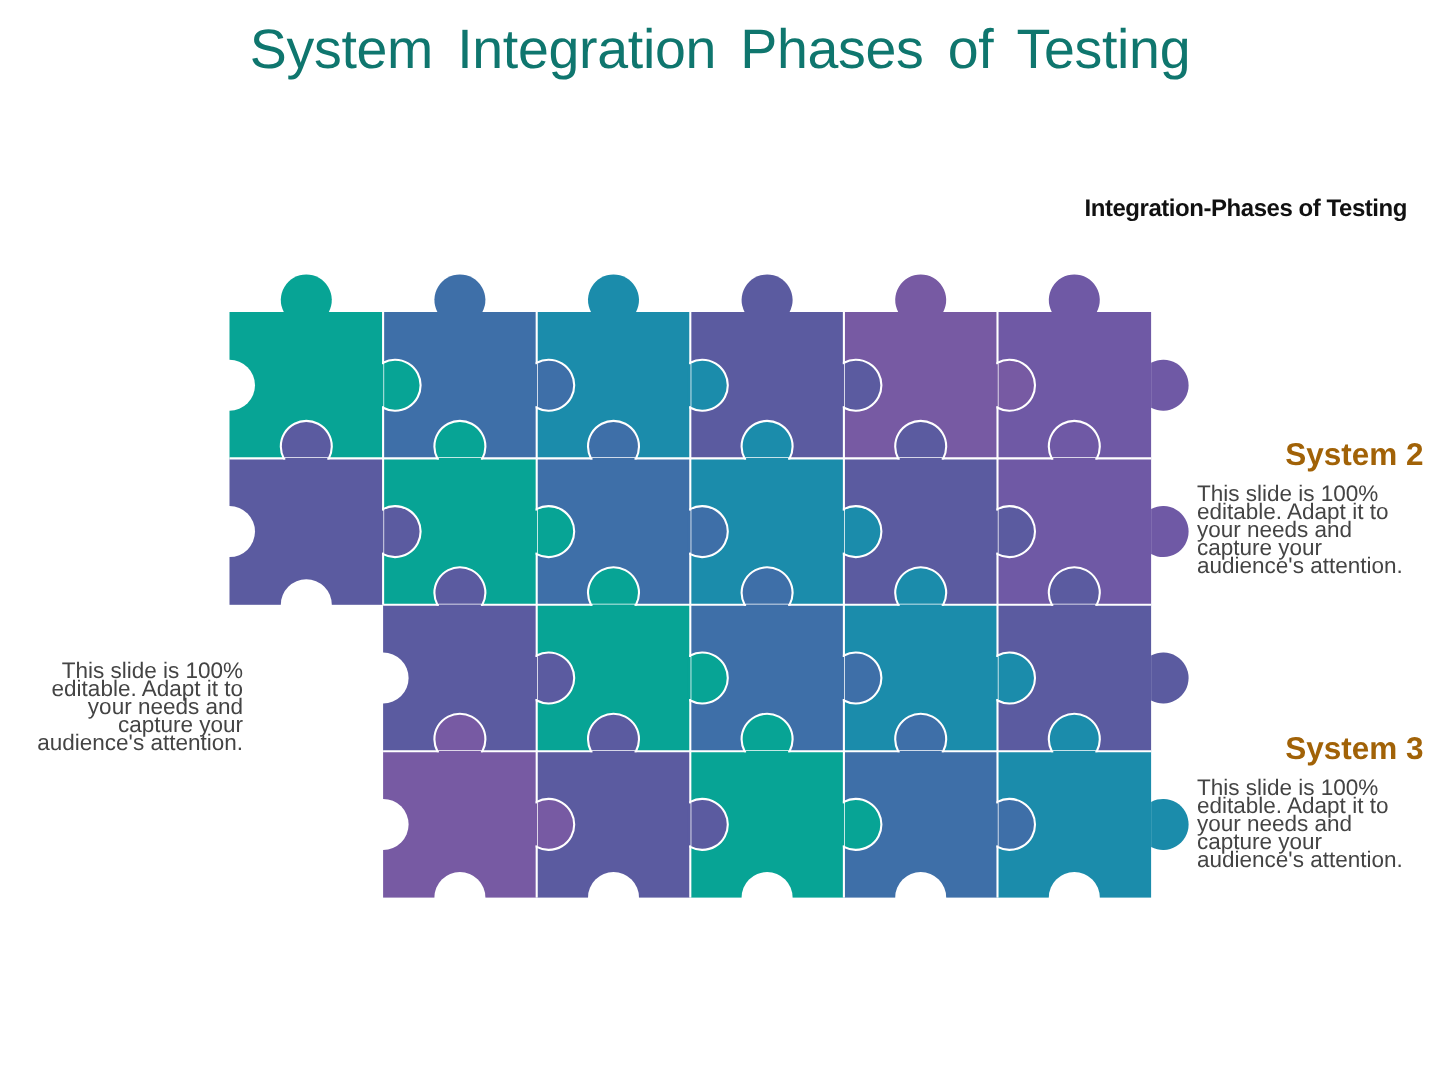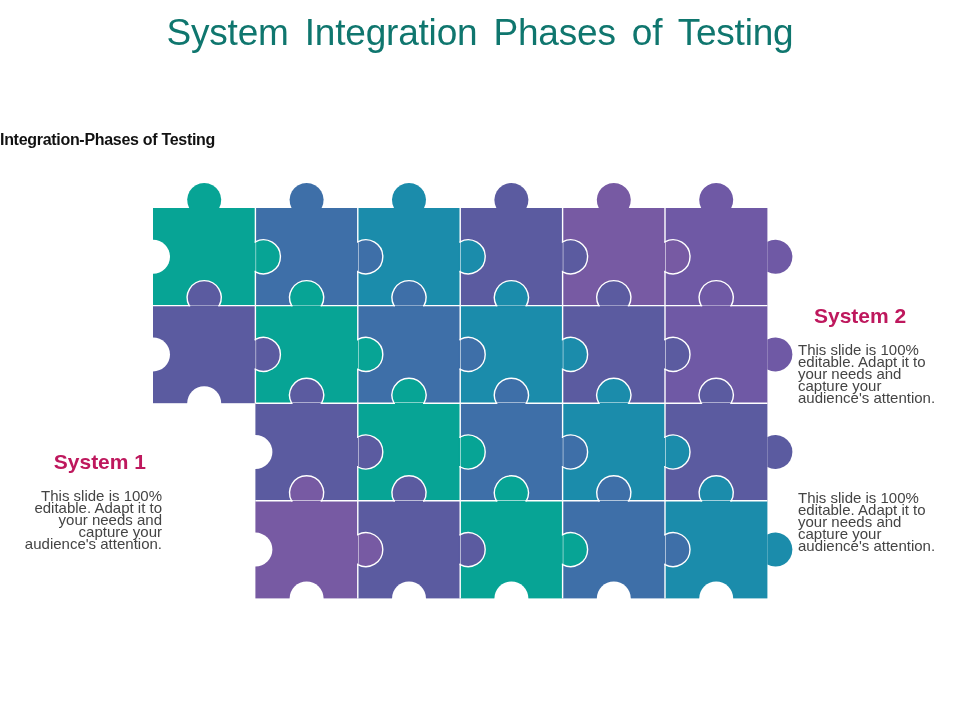--- a/index.html
+++ b/index.html
@@ -1,21 +1,21 @@
 <!DOCTYPE html>
 <html><head>
 <meta charset="utf-8">
 <style>
   html, body { margin: 0; padding: 0; background: #ffffff; }
   body { width: 960px; height: 720px; position: relative; overflow: hidden; font-family: "Liberation Sans", sans-serif; }
   .title { position: absolute; left: 0; width: 960px; top: 12px; text-align: center; font-size: 37px; color: #0f766e; word-spacing: 6px; letter-spacing: -0.2px; }
-  .subtitle { position: absolute; left: 0; width: 938px; top: 131px; text-align: left; font-size: 16px; font-weight: bold; color: #111; letter-spacing: -0.3px; }
+  .subtitle { position: absolute; left: 0; width: 938px; top: 131px; text-align: right; font-size: 16px; font-weight: bold; color: #111; letter-spacing: -0.3px; }
   .puzzle { position: absolute; left: 0; top: 0; }
   .sys { position: absolute; }
-  .sys h2 { margin: 16px; font-size: 21px; font-weight: bold; color: #be185d; }
+  .sys h2 { margin: 4px; font-size: 21px; font-weight: bold; color: #a16207; text-align: right; }
   .sys p { margin: 8px 0 0 0; font-size: 15px; line-height: 12px; color: #444; }
   .sys.left { left: 8px; top: 434px; width: 154px; text-align: right; }
   .sys.r1 { left: 798px; top: 288px; width: 155px; }
   .sys.r2 { left: 798px; top: 484px; width: 155px; }
 </style>
 </head>
 <body>
 
 <div class="title">System Integration Phases of Testing</div>
 <div class="subtitle">Integration-Phases of Testing</div>
@@ -165,22 +165,22 @@
     <path d="M 460.20000000000005 534.5999999999999 A 17 17 0 1 1 460.20000000000005 564.5999999999999 Z" fill="#5b5ba0" stroke="#ffffff" stroke-width="1.4"></path>
     <line x1="459.40000000000003" y1="535.5999999999999" x2="459.40000000000003" y2="563.5999999999999" stroke="#5b5ba0" stroke-width="2"></line>
     <path d="M 562.6 534.5999999999999 A 17 17 0 1 1 562.6 564.5999999999999 Z" fill="#07a495" stroke="#ffffff" stroke-width="1.4"></path>
     <line x1="561.8000000000001" y1="535.5999999999999" x2="561.8000000000001" y2="563.5999999999999" stroke="#07a495" stroke-width="2"></line>
     <path d="M 665 534.5999999999999 A 17 17 0 1 1 665 564.5999999999999 Z" fill="#3e6fa8" stroke="#ffffff" stroke-width="1.4"></path>
     <line x1="664.2" y1="535.5999999999999" x2="664.2" y2="563.5999999999999" stroke="#3e6fa8" stroke-width="2"></line>
     <path d="M 767.4 534.5999999999999 A 17 17 0 1 1 767.4 564.5999999999999 Z" fill="#1b8cab"></path>
   </svg>
 
 <div class="sys left">
-  <h2>System 1</h2>
   <p>This slide is 100% editable. Adapt it to your needs and capture your audience's attention.</p>
 </div>
 <div class="sys r1">
   <h2>System 2</h2>
   <p>This slide is 100% editable. Adapt it to your needs and capture your audience's attention.</p>
 </div>
 <div class="sys r2">
+  <h2>System 3</h2>
   <p>This slide is 100% editable. Adapt it to your needs and capture your audience's attention.</p>
 </div>
 
 </body></html>

